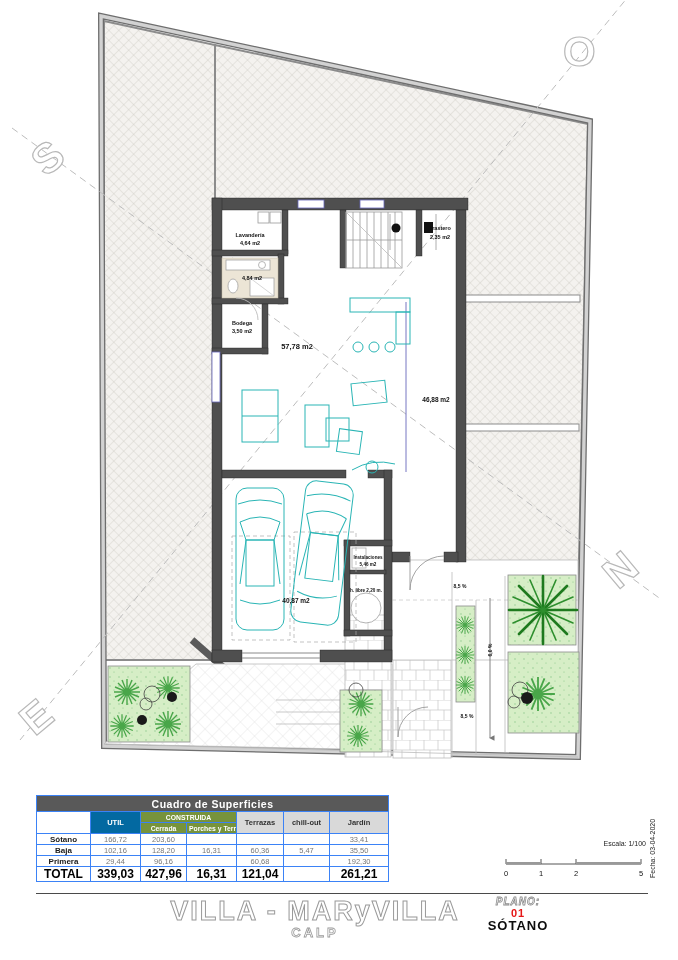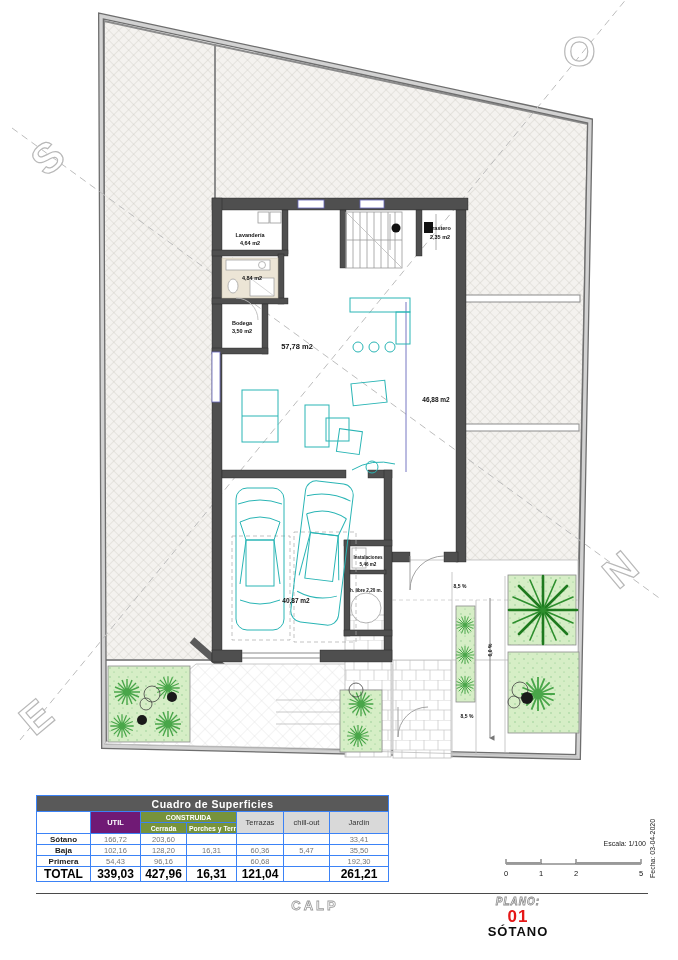--- a/index.html
+++ b/index.html
@@ -5,35 +5,35 @@
   html,body{margin:0;padding:0;background:#fff;}
   .page{position:relative;width:678px;height:960px;background:#fff;font-family:"Liberation Sans",sans-serif;overflow:hidden;}
   svg text{font-family:"Liberation Sans",sans-serif;}
   .plan-label{fill:#111;font-weight:bold;}
   .compass{fill:#ffffff;stroke:#b8b8b8;stroke-width:1.2px;font-weight:bold;}
 
   
   .surf{position:absolute;left:36px;top:795px;border-collapse:collapse;table-layout:fixed;width:352px;font-size:7.5px;color:#777;}
   .surf td,.surf th{border:1px solid #3b82f6;padding:0 2px;text-align:center;vertical-align:middle;height:10px;overflow:hidden;white-space:nowrap;}
   .surf .t-title{background:#595959;color:#fff;font-size:10.5px;font-weight:bold;height:15px;letter-spacing:.5px;}
-  .surf .h-util{background:#701a75;color:#fff;font-weight:bold;}
+  .surf .h-util{background:#0369a1;color:#fff;font-weight:bold;}
   .surf .h-green{background:#77933c;color:#fff;font-weight:bold;font-size:6.8px;}
-  .surf .h-gray{background:#d9d9d9;color:#333;font-weight:normal;text-align:center;}
+  .surf .h-gray{background:#d9d9d9;color:#333;font-weight:bold;text-align:center;}
   .surf .rowlab{color:#1a1a1a;font-weight:bold;text-align:center;font-size:8px;}
   .surf .total td{color:#000;font-weight:bold;font-size:12px;height:12px;}
   .surf .blankhead{background:#fff;}
 
   
   .fecha{position:absolute;left:649px;top:878px;transform:rotate(-90deg);transform-origin:0 0;font-size:7px;color:#222;white-space:nowrap;}
   .escala{position:absolute;left:556px;top:840px;width:90px;text-align:right;font-size:7px;color:#222;}
   .scalebar{position:absolute;left:504px;top:856px;}
   .rule{position:absolute;left:36px;top:893px;width:612px;height:1px;background:#4a4a4a;}
   .plano{position:absolute;left:468px;top:897px;width:100px;text-align:center;line-height:1.05;}
   .plano .lab{font-size:10px;font-weight:bold;color:#fff;-webkit-text-stroke:0.8px #8f8f8f;letter-spacing:1px;font-style:italic;}
-  .plano .num{font-size:17px;font-weight:bold;color:#e51717;letter-spacing:1px;}
+  .plano .num{font-size:11px;font-weight:bold;color:#e51717;letter-spacing:1px;}
   .plano .name{font-size:13px;font-weight:bold;color:#0d0d0d;letter-spacing:1px;}
   .footer-title{position:absolute;left:120px;top:898px;width:390px;text-align:center;line-height:1;}
   .footer-title .big{font-size:27px;font-weight:bold;color:#fff;-webkit-text-stroke:1px #9a9a9a;letter-spacing:2px;}
   .footer-title .small{font-size:13px;font-weight:bold;color:#fff;-webkit-text-stroke:0.8px #9a9a9a;letter-spacing:3px;margin-top:1px;}
 </style>
 </head>
 <body>
 
 <div class="page">
 
@@ -305,21 +305,21 @@
       <td class="rowlab">Baja</td>
       <td>102,16</td>
       <td>128,20</td>
       <td>16,31</td>
       <td>60,36</td>
       <td>5,47</td>
       <td>35,50</td>
     </tr>
     <tr>
       <td class="rowlab">Primera</td>
-      <td>54,43</td>
+      <td>29,44</td>
       <td>96,16</td>
       <td></td>
       <td>60,68</td>
       <td></td>
       <td>192,30</td>
     </tr>
     <tr class="total">
       <td class="rowlab">TOTAL</td>
       <td>339,03</td>
       <td>427,96</td>
@@ -348,16 +348,17 @@
 
   <div class="rule"></div>
 
   <div class="plano">
     <div class="lab">PLANO:</div>
     <div class="num">01</div>
     <div class="name">SÓTANO</div>
   </div>
 
   <div class="footer-title">
+    <div class="big">VILLA - MARyVILLA</div>
     <div class="small">CALP</div>
   </div>
 
 </div>
 
 </body></html>

